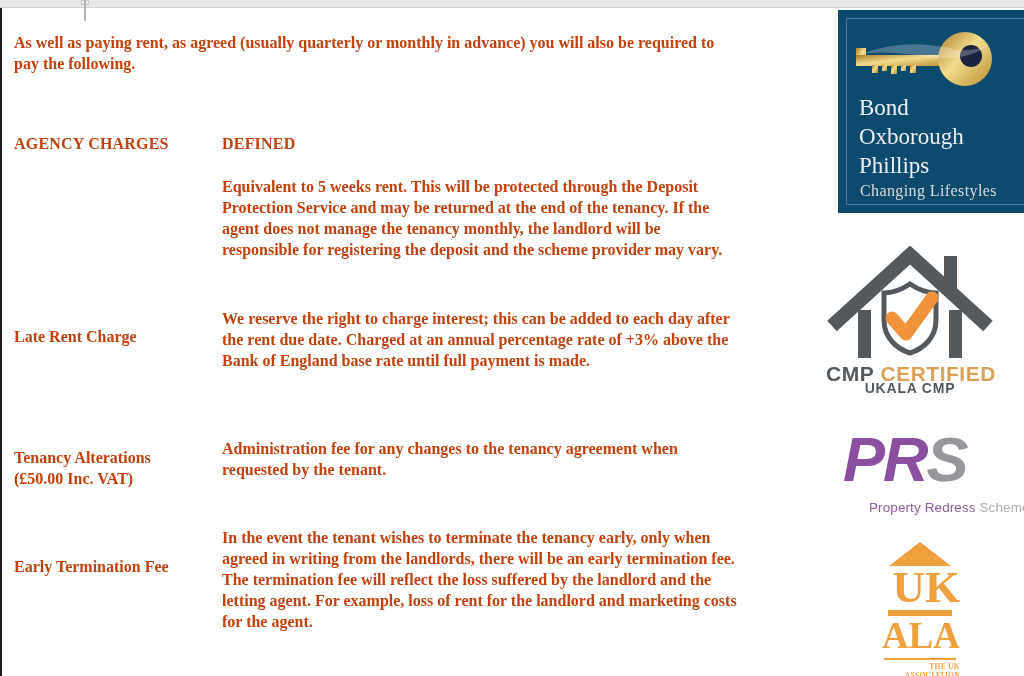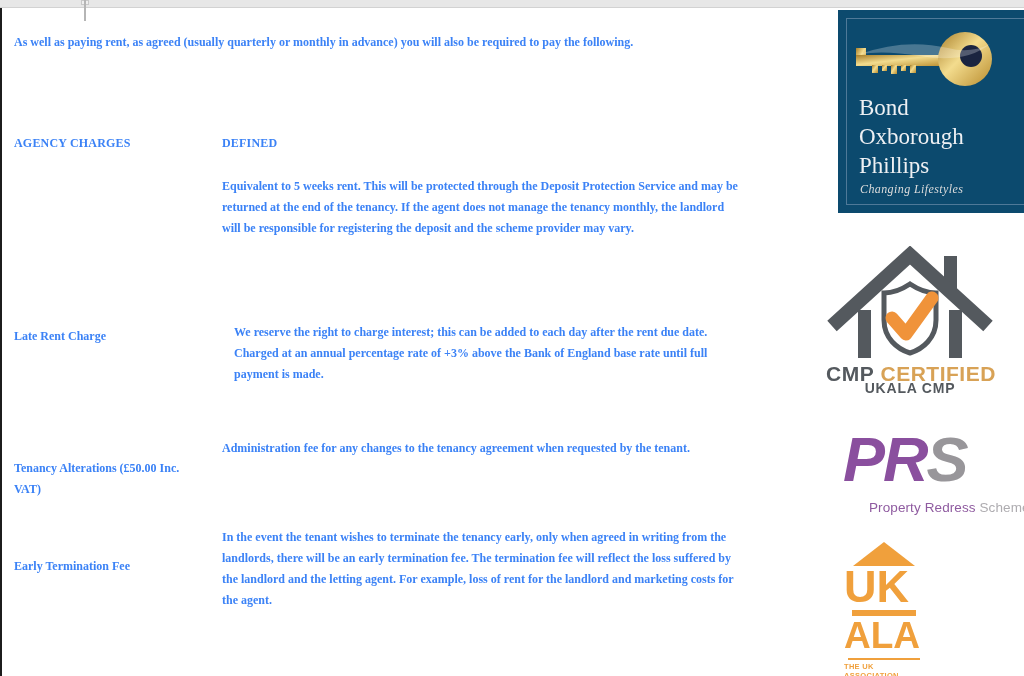--- a/index.html
+++ b/index.html
@@ -15,61 +15,61 @@
   .top-bar { position: absolute; top: 0; left: 0; width: 1024px; height: 8px;
     background: #e7e7e7; border-bottom: 1px solid #d2d2d2; }
   .caret-marker { position: absolute; top: 0; left: 84px; width: 2px; height: 21px;
     background: #b5b5b5; }
   .caret-cap { position: absolute; top: 0; left: 81px; width: 8px; height: 5px;
     background: #efefef; border: 1px solid #c9c9c9; }
   .left-edge { position: absolute; top: 8px; left: 0; width: 2px; height: 668px;
     background: #1c1c1c; }
 
   
-  .doc-text { color: #3b82f6; font-weight: bold; font-size: 12px; line-height: 21px; }
+  .doc-text { color: #c2410c; font-weight: bold; font-size: 16px; line-height: 21px; }
   .intro { position: absolute; left: 14px; top: 32px; width: 728px; }
   .col-head-1 { position: absolute; left: 14px; top: 133px; width: 190px; letter-spacing: .2px; }
   .col-head-2 { position: absolute; left: 222px; top: 133px; width: 200px; letter-spacing: .2px; }
   .charge-label { position: absolute; left: 14px; width: 185px; }
   .charge-def   { position: absolute; left: 222px; width: 518px; }
   .lbl-0 { top: 219px; } .def-0 { top: 176px; }
-  .lbl-1 { top: 326px; } .def-1 { top: 322px; margin-left: 12px; }
-  .lbl-2 { top: 458px; } .def-2 { top: 438px; }
+  .lbl-1 { top: 326px; } .def-1 { top: 308px; }
+  .lbl-2 { top: 447px; } .def-2 { top: 438px; }
   .lbl-3 { top: 556px; } .def-3 { top: 527px; }
 
   
   .bond-logo { position: absolute; left: 838px; top: 10px; width: 208px; height: 203px;
     background: #0c4a6e; }
   .bond-inner { position: absolute; inset: 8px; border: 1px solid rgba(190,200,220,.38); }
   .bond-key { position: absolute; left: 12px; top: 18px; width: 152px; height: 72px; }
   .bond-name { position: absolute; left: 21px; top: 83px; color: #eef0f3;
     font-family: "Liberation Serif", serif; font-size: 23px; line-height: 29px; font-weight: 400; }
   .bond-tagline { position: absolute; left: 22px; top: 172px; color: #dcdcdc;
-    font-style: italic; font-size: 12px; letter-spacing: .4px; font-family: "Liberation Serif", serif; }
+    font-size: 16px; letter-spacing: .4px; font-family: "Liberation Serif", serif; }
 
   
   .cmp-logo { position: absolute; left: 826px; top: 246px; width: 168px; height: 158px; text-align: center; }
   .cmp-house { position: absolute; left: 0; top: 0; width: 168px; height: 112px; }
   .cmp-line1 { position: absolute; left: 0; top: 116px; width: 168px;
     font-family: "Liberation Sans", sans-serif; font-size: 21px; font-weight: 800; letter-spacing: .5px; white-space: nowrap; }
   .cmp-dark { color: #54595e; } .cmp-light { color: #d8a256; font-weight: 700; }
   .cmp-line2 { position: absolute; left: 0; top: 134px; width: 168px; color: #54595e;
     font-family: "Liberation Sans", sans-serif; font-size: 14px; font-weight: 800; letter-spacing: .8px; }
 
   
   .prs-logo { position: absolute; left: 843px; top: 428px; width: 160px; height: 95px;
     font-family: "Liberation Sans", sans-serif; }
   .prs-letters { font-size: 63px; font-weight: 800; letter-spacing: -2px; line-height: 63px; font-style: italic; }
   .prs-purple { color: #8a4f9e; } .prs-gray { color: #98969a; }
   .prs-caption { position: absolute; top: 72px; left: 2px; font-size: 13.5px; letter-spacing: .1px; white-space: nowrap; }
   .prs-cap-purple { color: #8f5ba0; margin-left: 24px; } .prs-cap-gray { color: #aeacb0; }
 
   
-  .ukala-logo { position: absolute; left: 844px; top: 542px; width: 80px; height: 132px;
-    font-family: Liberation Sans, sans-serif; color: #f0a03c; text-align: left; }
+  .ukala-logo { position: absolute; left: 880px; top: 542px; width: 80px; height: 132px;
+    font-family: Liberation Serif, serif; color: #f0a03c; text-align: right; }
   .ukala-roof { width: 0; height: 0; margin: 0 auto;
     border-left: 31px solid transparent; border-right: 31px solid transparent;
     border-bottom: 24px solid #f0a03c; }
   .ukala-uk  { font-size: 45px; font-weight: 800; line-height: 42px; letter-spacing: 0; }
   .ukala-bar { width: 64px; height: 6px; background: #f0a03c; margin: 2px auto 2px; }
   .ukala-ala { font-size: 37px; font-weight: 800; line-height: 36px; letter-spacing: 0; }
   .ukala-rule { width: 72px; height: 2px; background: #f0a03c; margin: 4px auto 2px; }
   .ukala-caption { font-size: 7.5px; font-weight: 700; line-height: 9px; letter-spacing: .3px; }
 </style>
 </head>

